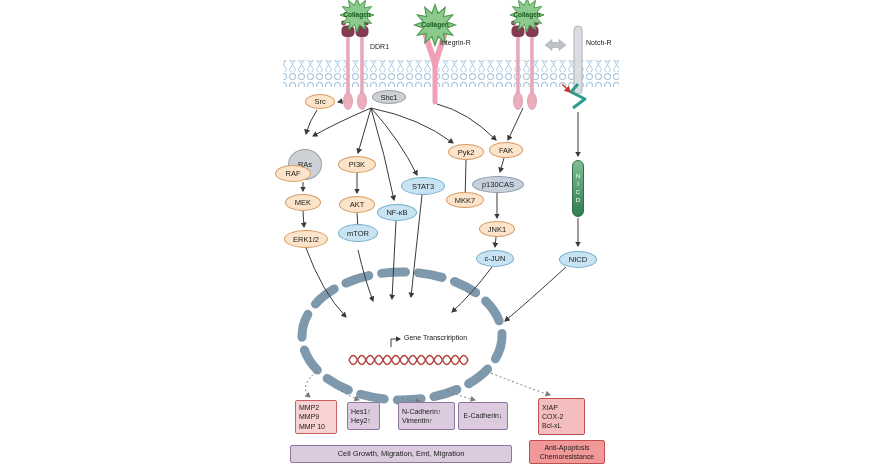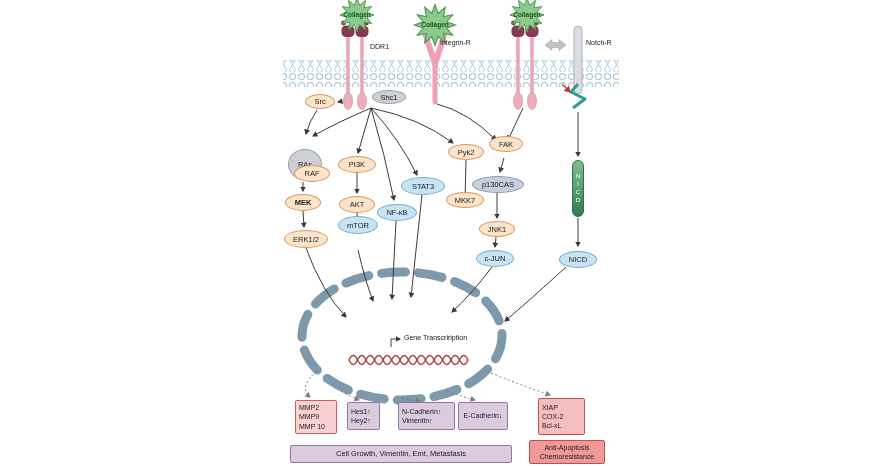--- a/index.html
+++ b/index.html
@@ -157,30 +157,30 @@
   <div class="collagen-lbl" style="left:412px;top:21px;">Collagen</div>
   <div class="collagen-lbl" style="left:504px;top:11px;">Collagen</div>
 
   <div class="lbl" style="left:370px;top:43px;">DDR1</div>
   <div class="lbl" style="left:440px;top:39px;">Integrin-R</div>
   <div class="lbl" style="left:586px;top:39px;">Notch-R</div>
 
   <div class="node orange" style="left:305px;top:94px;width:30px;height:15px;">Src</div>
   <div class="node gray" style="left:372px;top:90px;width:34px;height:14px;text-align:center;">Shc1</div>
   <div class="node gray" style="left:288px;top:149px;width:34px;height:31px;">RAs</div>
-  <div class="node orange" style="left:294px;top:165px;width:36px;height:17px;">RAF</div>
-  <div class="node orange" style="left:285px;top:194px;width:36px;height:17px;font-weight:bold;">MEK</div>
+  <div class="node orange" style="left:275px;top:165px;width:36px;height:17px;">RAF</div>
+  <div class="node orange" style="left:285px;top:194px;width:36px;height:17px;">MEK</div>
   <div class="node orange" style="left:284px;top:230px;width:44px;height:18px;">ERK1/2</div>
   <div class="node orange" style="left:338px;top:156px;width:38px;height:17px;">PI3K</div>
   <div class="node orange" style="left:339px;top:196px;width:36px;height:17px;">AKT</div>
-  <div class="node blue" style="left:338px;top:216px;width:40px;height:18px;">mTOR</div>
+  <div class="node blue" style="left:338px;top:224px;width:40px;height:18px;">mTOR</div>
   <div class="node blue" style="left:401px;top:177px;width:44px;height:18px;">STAT3</div>
   <div class="node blue" style="left:377px;top:204px;width:40px;height:17px;">NF-κB</div>
   <div class="node orange" style="left:448px;top:144px;width:36px;height:16px;">Pyk2</div>
-  <div class="node orange" style="left:489px;top:136px;width:34px;height:16px;">FAK</div>
+  <div class="node orange" style="left:489px;top:142px;width:34px;height:16px;">FAK</div>
   <div class="node grayblue" style="left:472px;top:176px;width:52px;height:17px;">p130CAS</div>
   <div class="node orange" style="left:446px;top:192px;width:38px;height:16px;">MKK7</div>
   <div class="node orange" style="left:479px;top:221px;width:36px;height:16px;">JNK1</div>
   <div class="node blue" style="left:476px;top:250px;width:38px;height:17px;">c-JUN</div>
   <div class="node blue" style="left:559px;top:251px;width:38px;height:17px;">NICD</div>
 
   <div class="nicdbar">NICD</div>
 
   <div class="gene-lbl" style="left:404px;top:334px;">Gene Transcriription</div>
 
@@ -200,20 +200,20 @@
   <div class="box lavbox centered" style="left:458px;top:402px;width:50px;height:28px;">
     <span>E-Cadherin↓</span>
   </div>
   <div class="box redbox" style="left:538px;top:398px;width:47px;height:37px;">
     <span>XIAP</span>
     <span>COX-2</span>
     <span>Bcl-xL</span>
   </div>
 
   <div class="box lavbox centered" style="left:290px;top:445px;width:222px;height:18px;font-size:7.5px;">
-    <span>Cell Growth, Vimentin, Emt, Metastasis</span>
+    <span>Cell Growth, Migration, Emt, Migration</span>
   </div>
   <div class="box redbox2 centered" style="left:529px;top:440px;width:76px;height:24px;">
     <span>Anti-Apoptosis</span>
     <span>Chemoresistance</span>
   </div>
 
 </div>
 
 </body></html>

